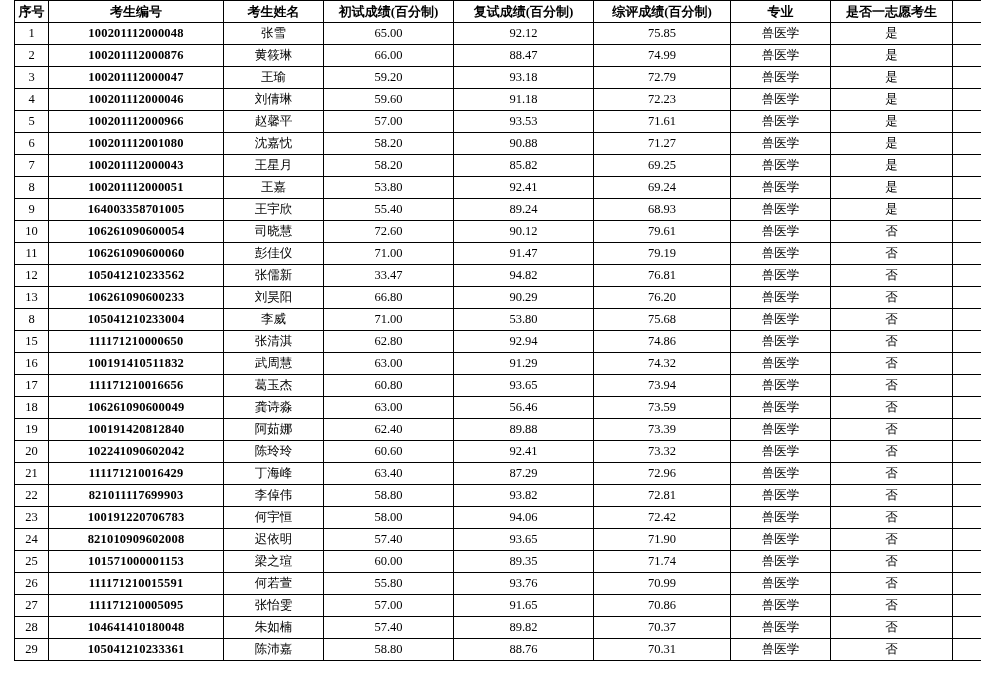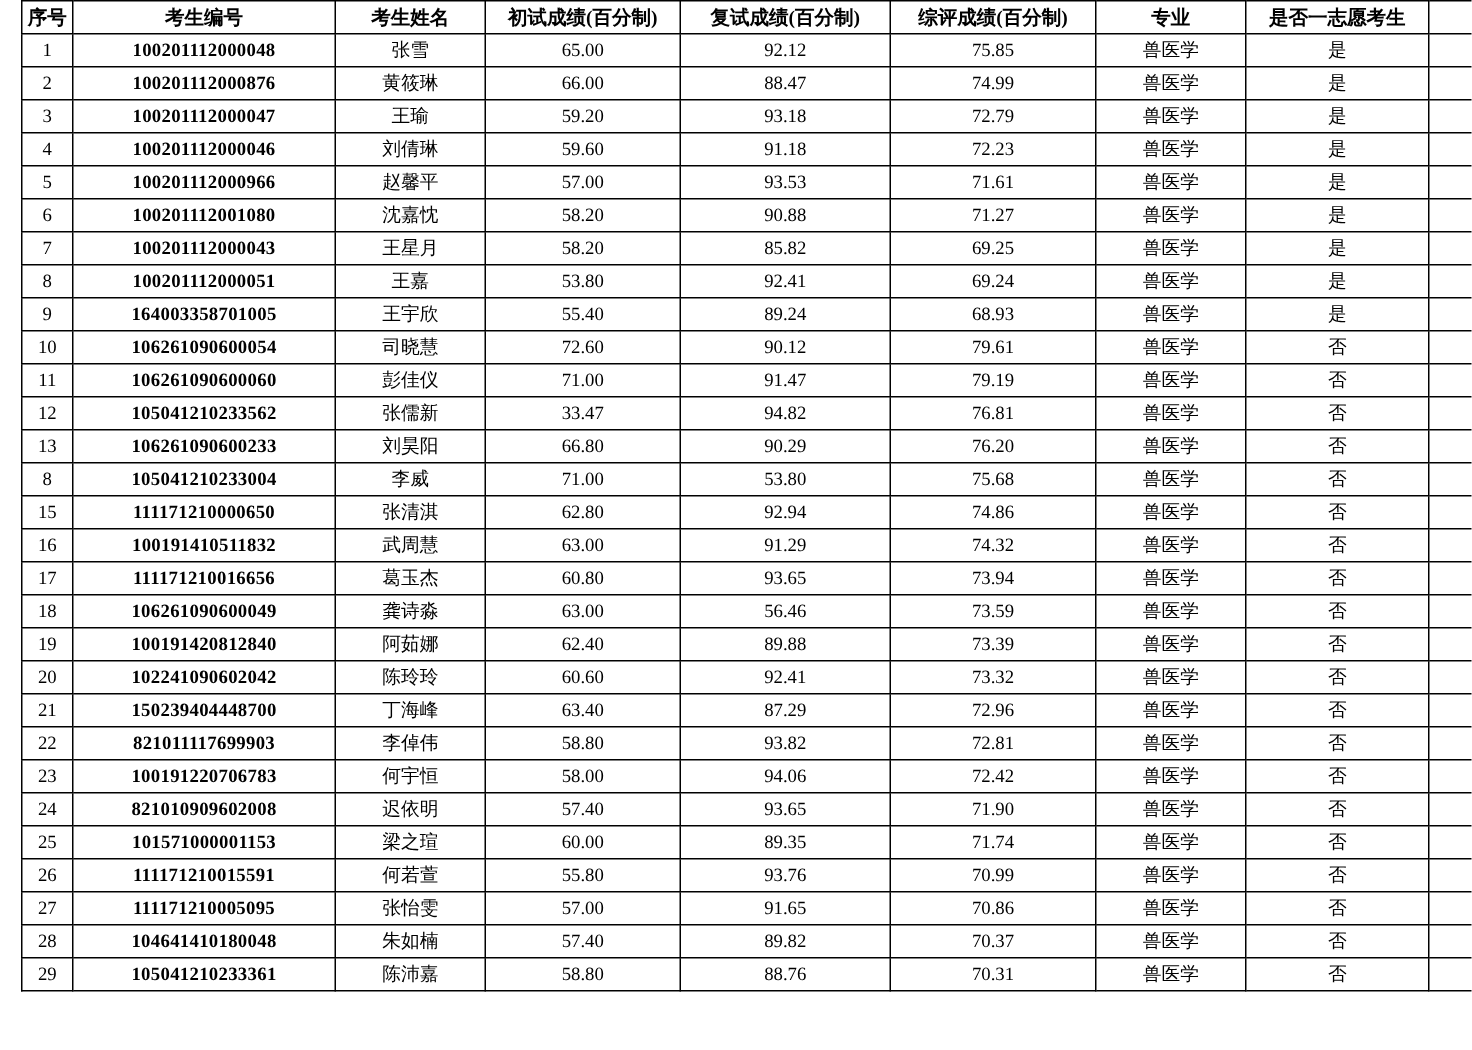--- a/index.html
+++ b/index.html
@@ -310,21 +310,21 @@
           <td>陈玲玲</td>
           <td class="score-cell">60.60</td>
           <td class="score-cell">92.41</td>
           <td class="score-cell">73.32</td>
           <td>兽医学</td>
           <td>否</td>
           <td></td>
         </tr>
         <tr>
           <td>21</td>
-          <td class="num-cell">150239404448700</td>
+          <td class="num-cell">111171210016429</td>
           <td>丁海峰</td>
           <td class="score-cell">63.40</td>
           <td class="score-cell">87.29</td>
           <td class="score-cell">72.96</td>
           <td>兽医学</td>
           <td>否</td>
           <td></td>
         </tr>
         <tr>
           <td>22</td>

